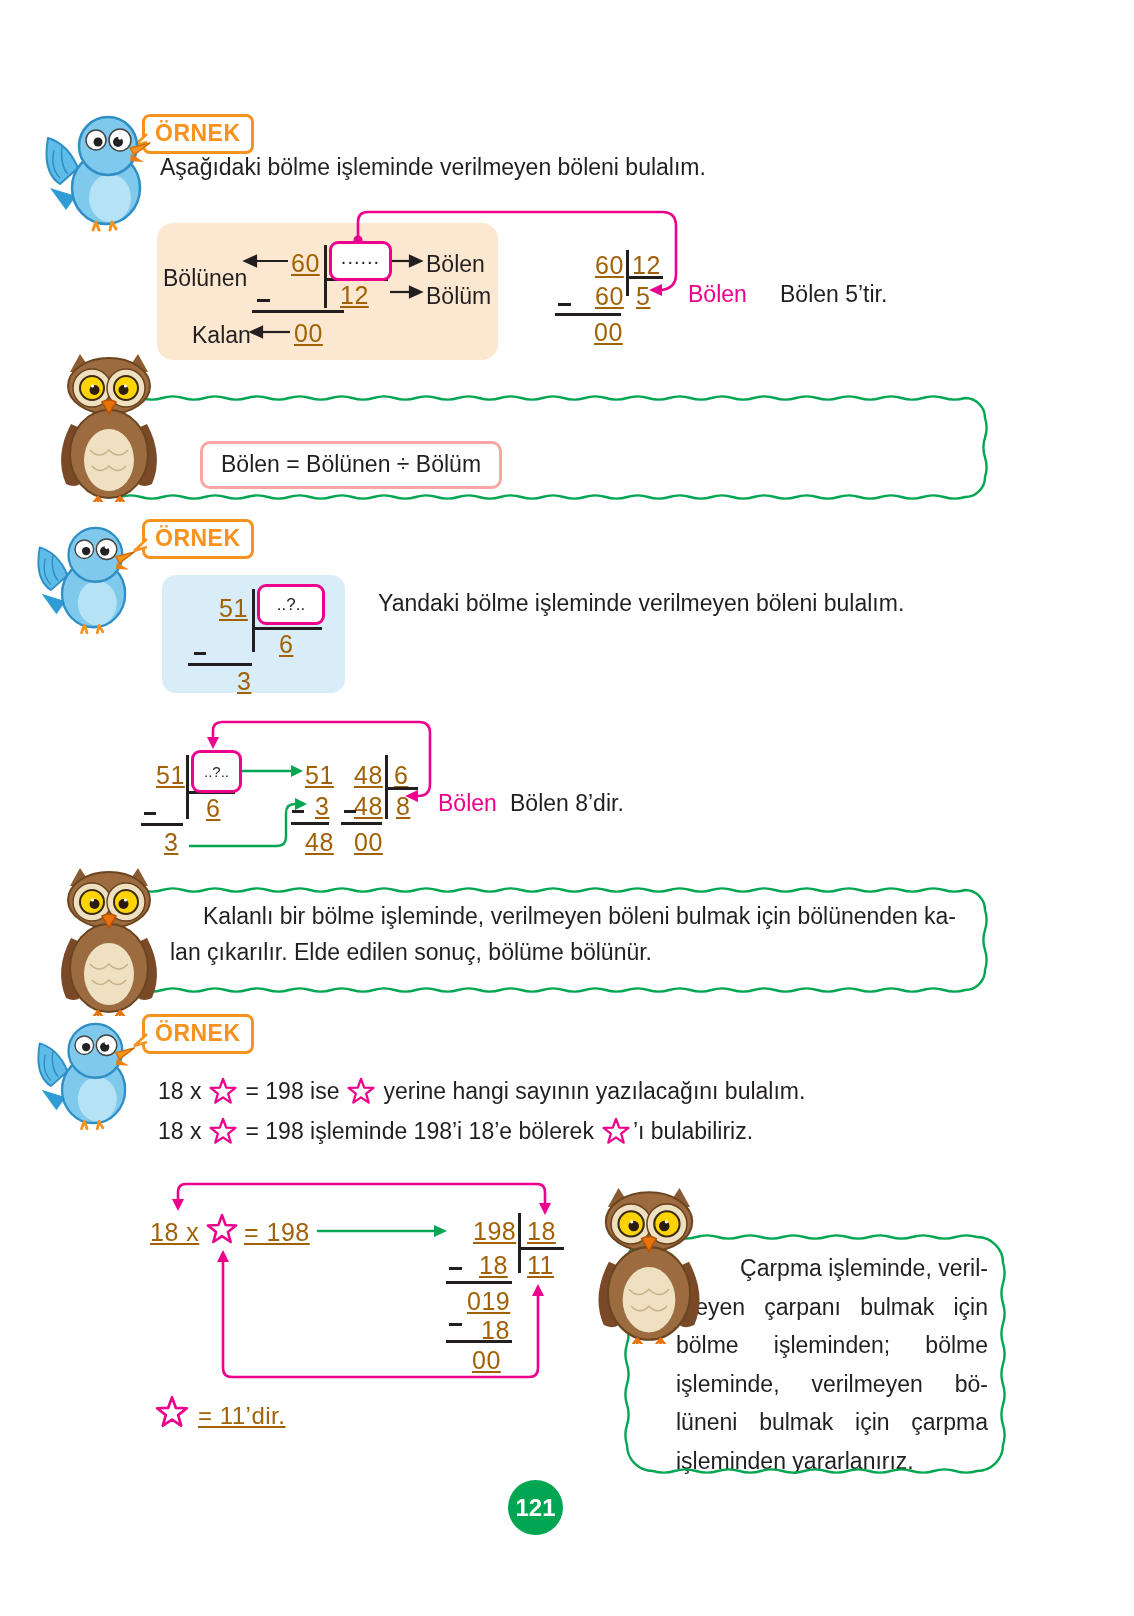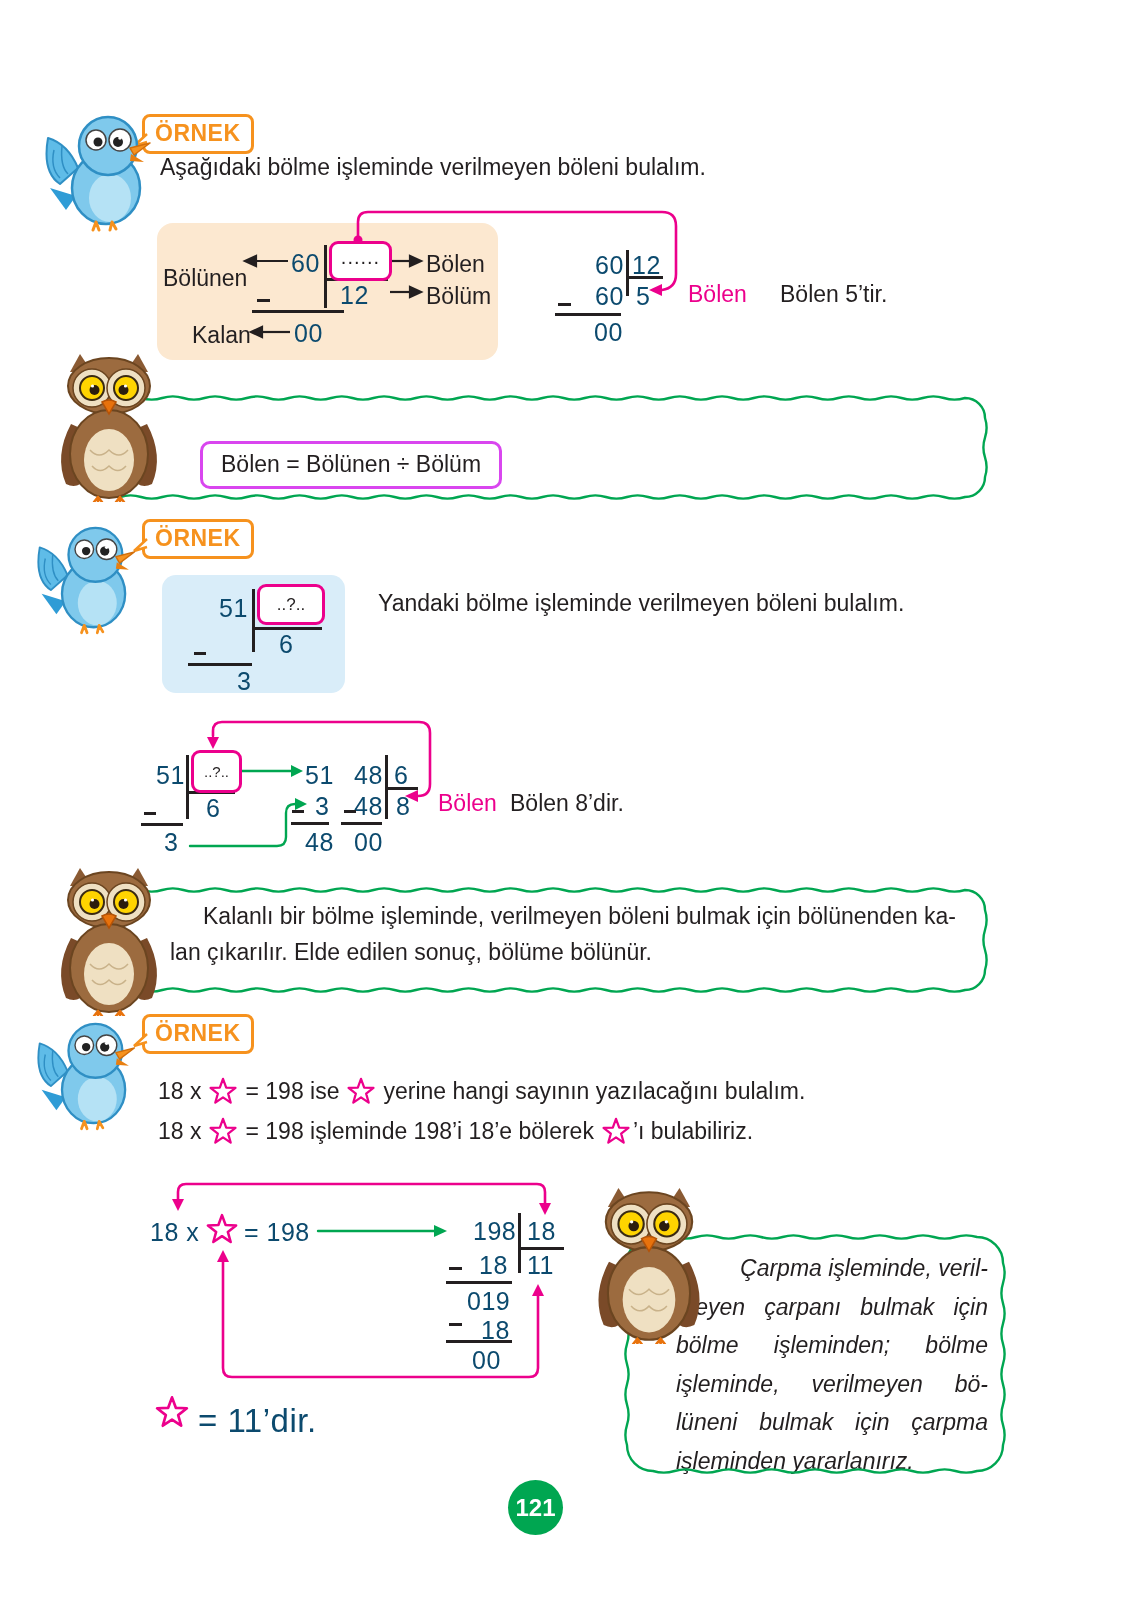--- a/index.html
+++ b/index.html
@@ -1,30 +1,30 @@
 <!DOCTYPE html>
 <html><head>
 <meta charset="utf-8">
 <style>
   html,body{margin:0;padding:0;background:#fff;}
   #page{position:relative;width:1134px;height:1616px;background:#ffffff;
         font-family:"Liberation Sans",sans-serif;color:#231F20;overflow:hidden;}
   .abs{position:absolute;}
-  .num{position:absolute;font-size:25px;line-height:1;letter-spacing:.5px;color:#0c4a6e;}
+  .num{position:absolute;font-size:25px;line-height:1;letter-spacing:.5px;color:#a16207;text-decoration:underline;}
   .lbl{position:absolute;font-size:23px;line-height:1.2;color:#231F20;}
   .line{position:absolute;background:#231F20;}
   .pink{color:#EC008C;}
   .badge{position:absolute;border:3px solid #F6921E;border-radius:8px;background:#fff;
          color:#F6921E;font-weight:bold;font-size:23px;letter-spacing:.5px;
          padding:3px 10px 4px 10px;z-index:5;}
   .badge .tail{position:absolute;left:-13px;top:15px;}
   .dotbox{position:absolute;border:3px solid #EC008C;border-radius:9px;background:#fff;
           display:flex;align-items:center;justify-content:center;color:#231F20;z-index:4;}
   .softbox{position:absolute;border-radius:16px;}
-  .formula{position:absolute;border:3px solid #d946ef;border-radius:10px;background:#fff;
+  .formula{position:absolute;border:3px solid #fca5a5;border-radius:10px;background:#fff;
            font-size:23px;padding:7px 18px 8px 18px;color:#231F20;}
   .note3line{font-size:23px;line-height:38.5px;text-align:justify;text-align-last:justify;}
   .pagebadge{position:absolute;width:55px;height:55px;border-radius:50%;background:#00A651;
              color:#fff;font-weight:bold;font-size:24px;display:flex;align-items:center;
              justify-content:center;}
   svg.overlay{position:absolute;left:0;top:0;z-index:3;pointer-events:none;}
   .mascot{position:absolute;z-index:6;}
   .wavybox{position:absolute;z-index:1;}
 </style>
 </head>
@@ -343,23 +343,23 @@
   <div class="line" style="left:446px;top:1281px;width:66px;height:2.5px;"></div>
   <div class="num" style="left:467px;top:1289px;">019</div>
   <div class="line" style="left:449px;top:1323px;width:13px;height:2.5px;"></div>
   <div class="num" style="left:481px;top:1318px;">18</div>
   <div class="line" style="left:446px;top:1340px;width:66px;height:2.5px;"></div>
   <div class="num" style="left:472px;top:1348px;">00</div>
 
   <svg class="abs" style="left:154px;top:1394px;" width="36" height="37" viewBox="0 0 32 33">
       <path d="M16,3 L19.4,12.3 L29.3,12.7 L21.5,18.8 L24.2,28.3 L16,22.8 L7.8,28.3 L10.5,18.8 L2.7,12.7 L12.6,12.3 Z" fill="#fff" stroke="#EC008C" stroke-width="2.4" stroke-linejoin="round"></path>
     </svg>
-  <div class="num" style="left:198px;top:1404px;font-size:33px;">= 11’dir.</div>
-
-  <div class="abs" style="left:676px;top:1249px;width:312px;font-style:italic;">
+  <div class="num" style="left:198px;top:1404px;font-size:24px;">= 11’dir.</div>
+
+  <div class="abs" style="left:676px;top:1249px;width:312px;">
     <div class="note3line" style="padding-left:42px;text-align-last:right;">Çarpma işleminde, veril-</div>
     <div class="note3line">meyen çarpanı bulmak için</div>
     <div class="note3line">bölme işleminden; bölme</div>
     <div class="note3line">işleminde, verilmeyen bö-</div>
     <div class="note3line">lüneni bulmak için çarpma</div>
     <div class="note3line" style="text-align-last:left;">işleminden yararlanırız.</div>
   </div>
 
   <div class="pagebadge" style="left:508px;top:1480px;">
     <span>121</span>

